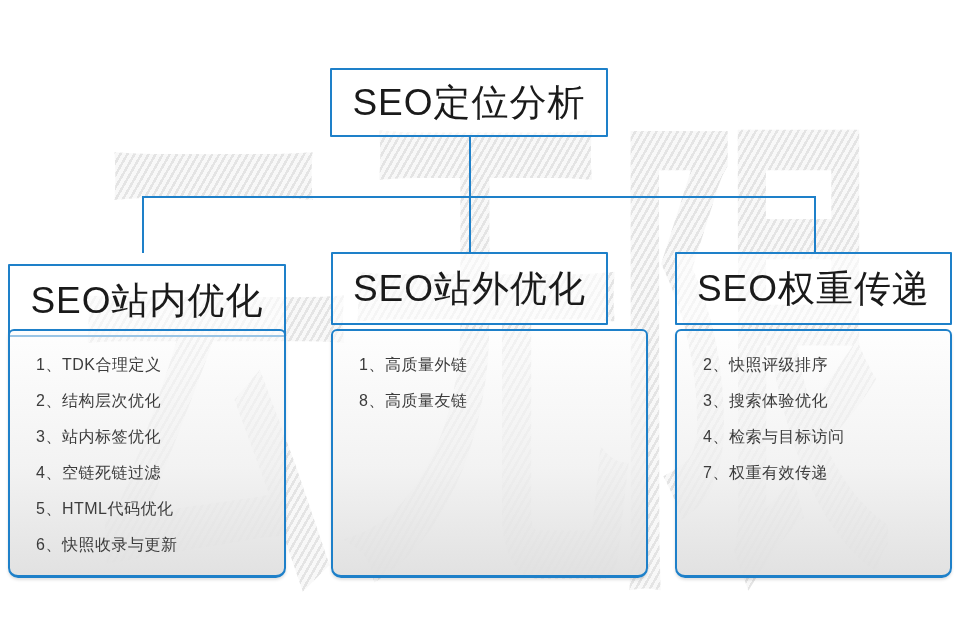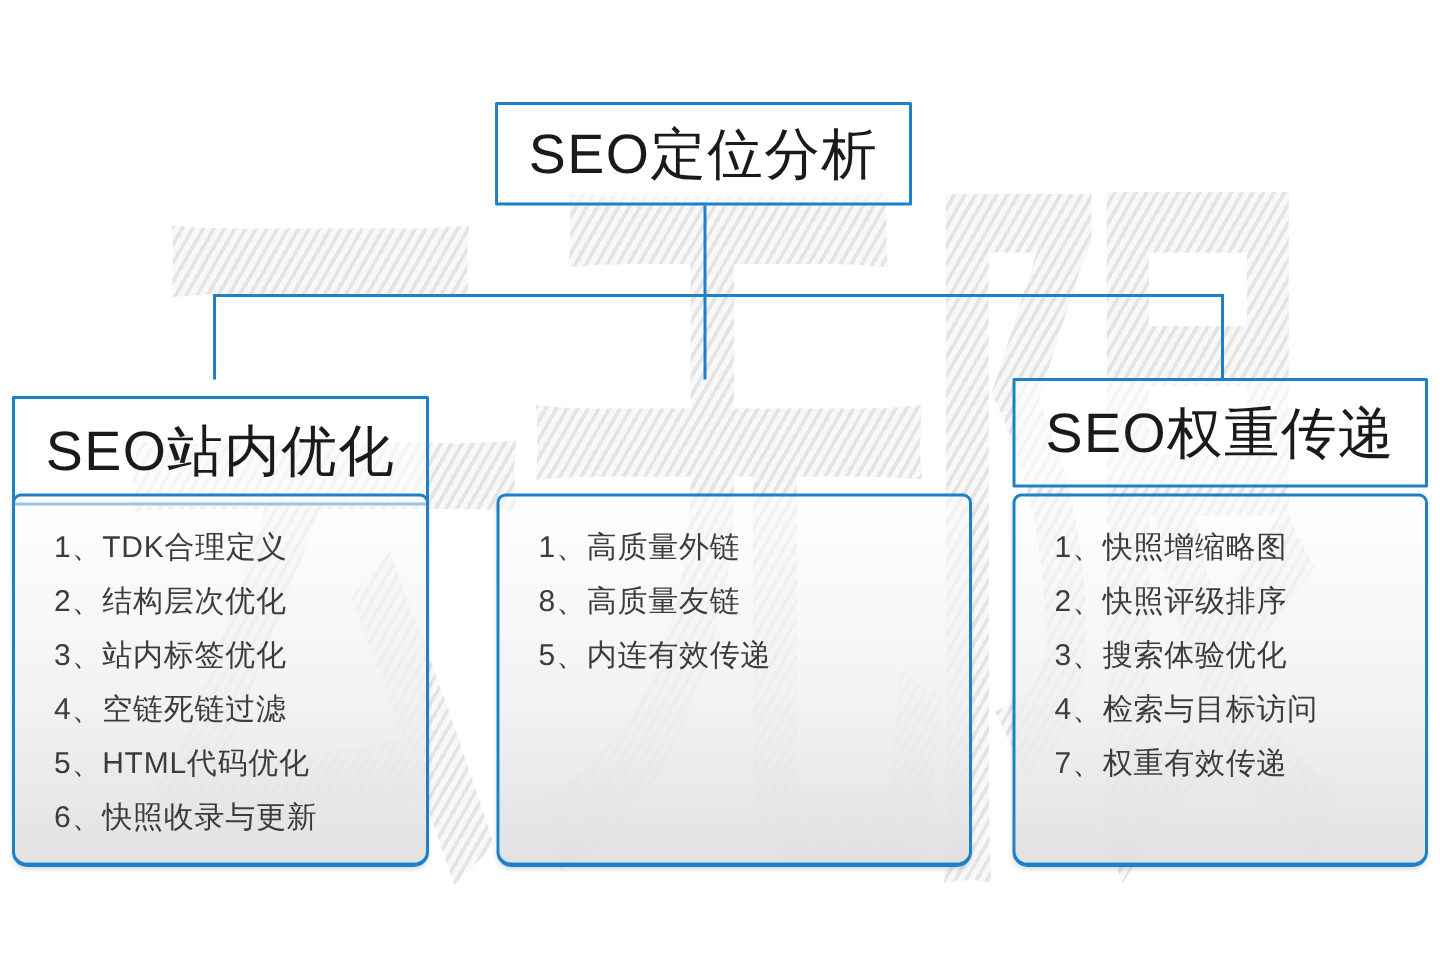--- a/index.html
+++ b/index.html
@@ -79,21 +79,21 @@
   .panel-1 { left: 8px;   width: 278px; }
   .panel-2 { left: 331px; width: 317px; }
   .panel-3 { left: 675px; width: 277px; }
 
   .panel ul {
     margin: 0;
     padding: 16px 0 0 26px;
     list-style: none;
   }
   .panel li {
-    font-size: 20px;
+    font-size: 16px;
     line-height: 36px;
     color: #3c3c3c;
     white-space: nowrap;
     letter-spacing: 0.5px;
   }
 </style>
 </head>
 <body>
 
 <div class="canvas">
@@ -106,46 +106,47 @@
   <div class="line drop-2"></div>
   <div class="line drop-3"></div>
 
   <div class="node root-node">
     <span>SEO定位分析</span>
   </div>
 
   <div class="node branch-header-1">
     <span>SEO站内优化</span>
   </div>
+  <div class="node branch-header-2">
+    <span>SEO站外优化</span>
+  </div>
   <div class="node branch-header-3">
     <span>SEO权重传递</span>
   </div>
 
   <div class="panel panel-1">
     <ul>
       <li>1、TDK合理定义</li>
       <li>2、结构层次优化</li>
       <li>3、站内标签优化</li>
       <li>4、空链死链过滤</li>
       <li>5、HTML代码优化</li>
       <li>6、快照收录与更新</li>
     </ul>
   </div>
 
   <div class="panel panel-2">
     <ul>
       <li>1、高质量外链</li>
       <li>8、高质量友链</li>
-      <li>5、内连有效传递</li>
     </ul>
   </div>
 
   <div class="panel panel-3">
     <ul>
-      <li>1、快照增缩略图</li>
       <li>2、快照评级排序</li>
       <li>3、搜索体验优化</li>
       <li>4、检索与目标访问</li>
       <li>7、权重有效传递</li>
     </ul>
   </div>
 
 </div>
 
 </body></html>

